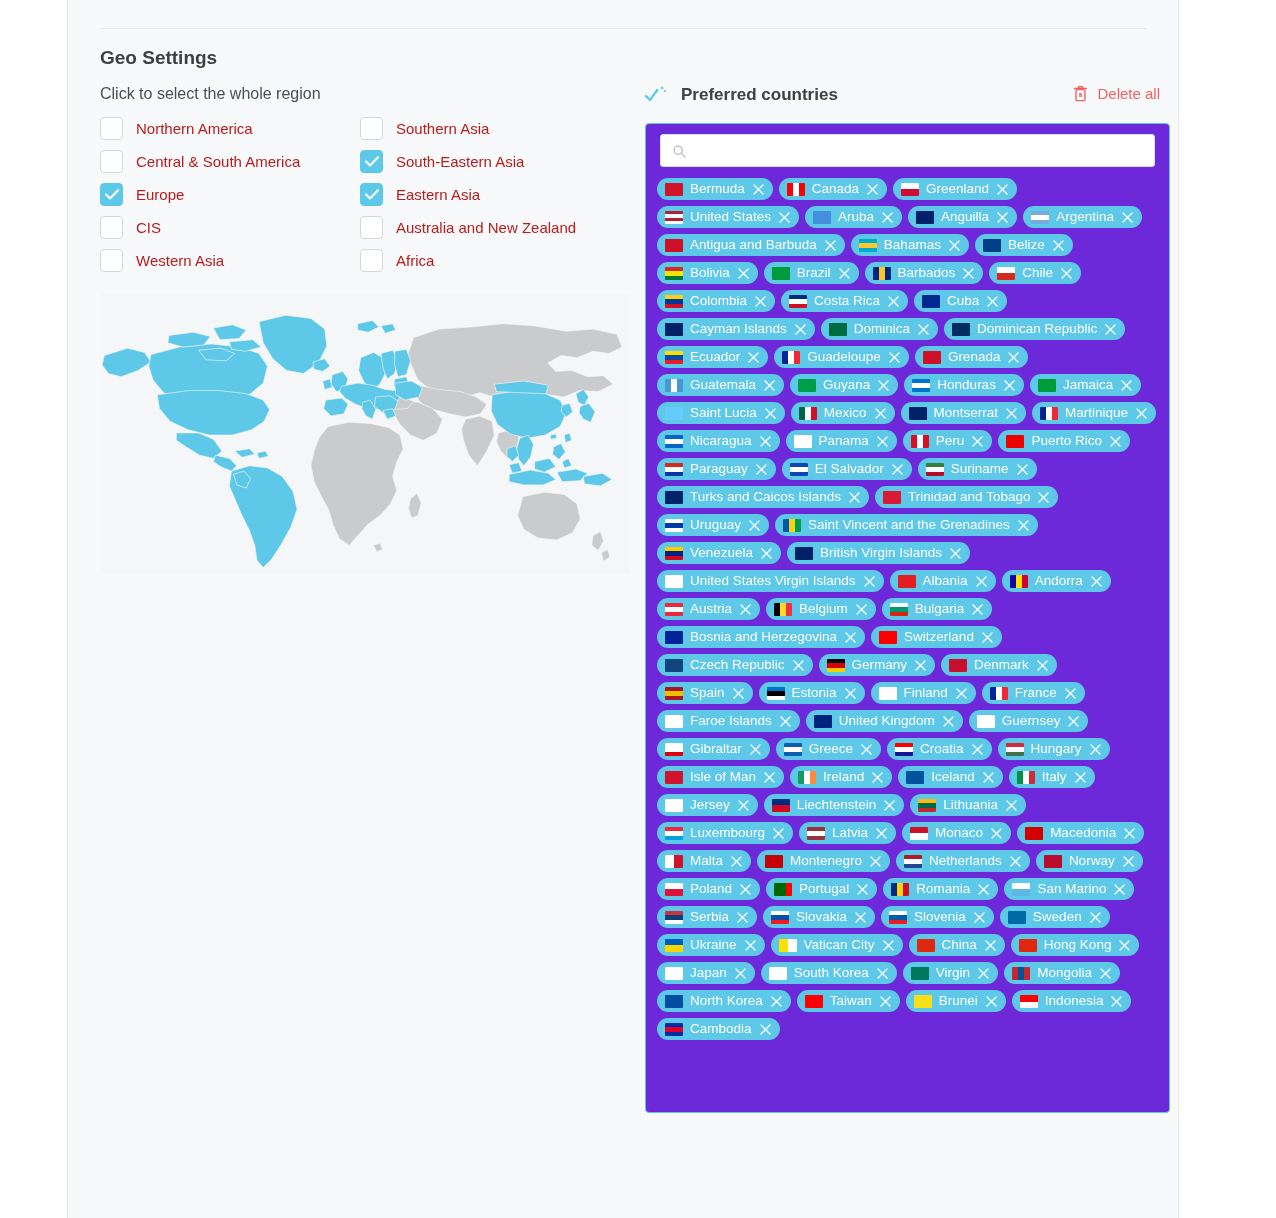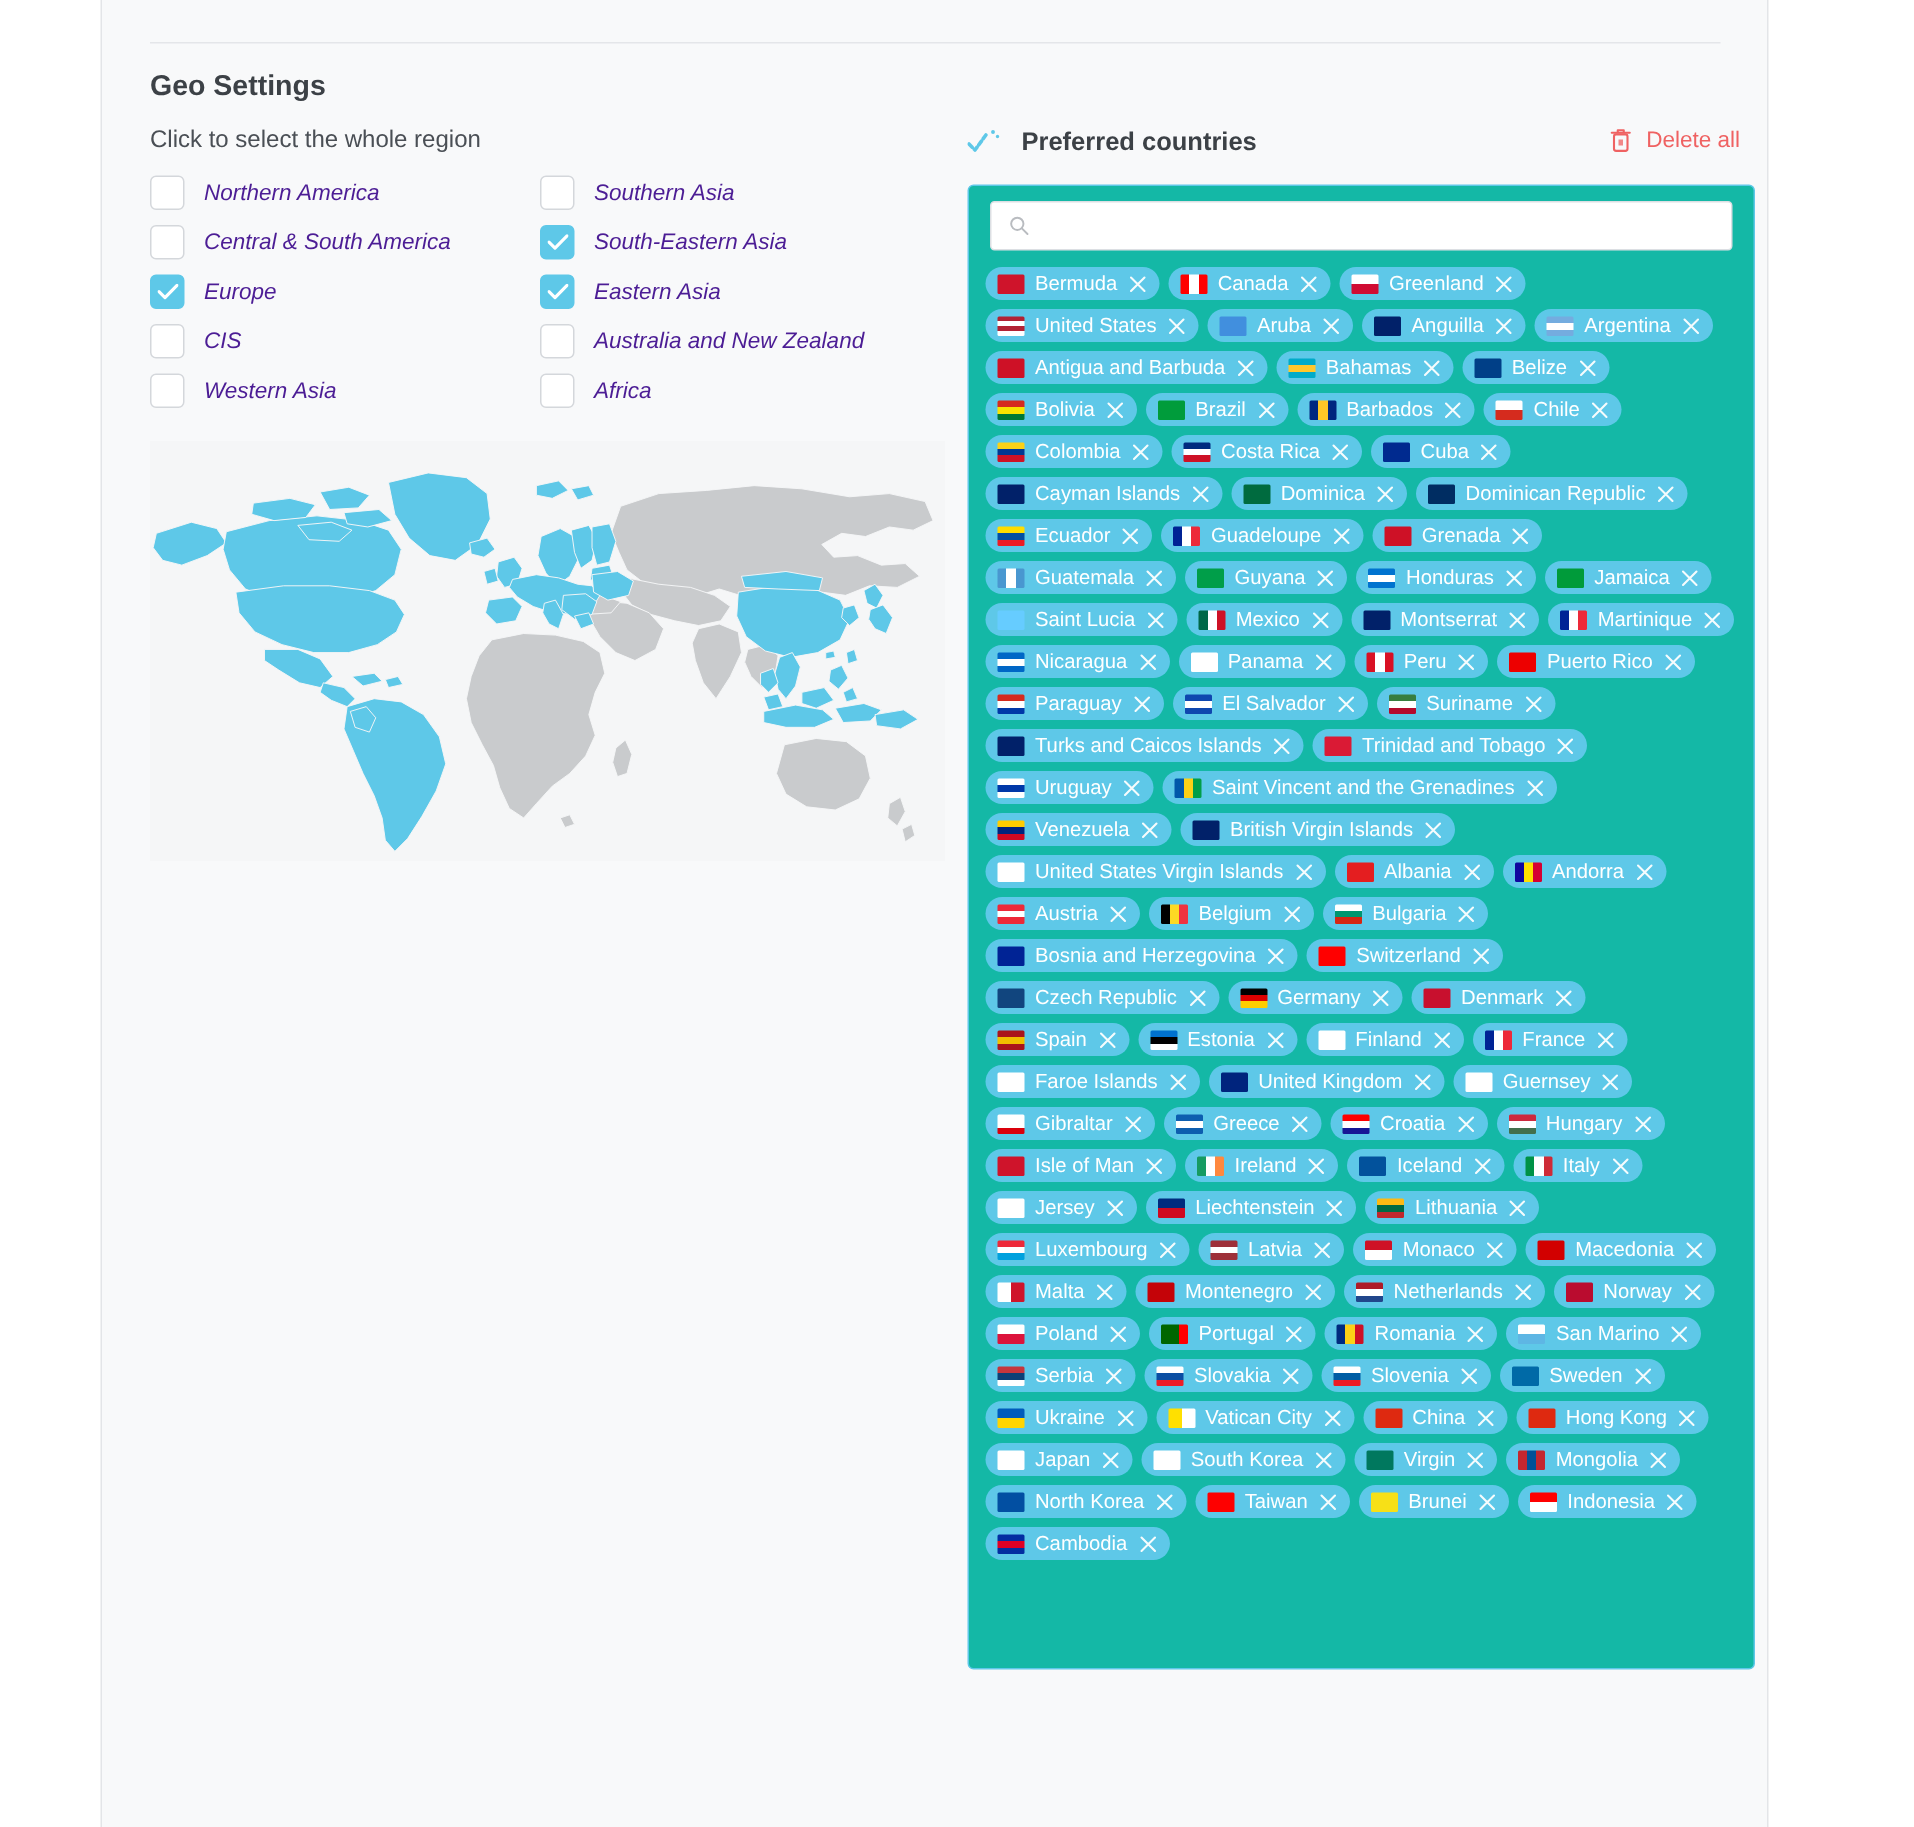--- a/index.html
+++ b/index.html
@@ -77,21 +77,21 @@
   }
   .region-item { display: flex; align-items: center; cursor: pointer; }
   .cb {
     width: 23px; height: 23px; border-radius: 4px;
     border: 1px solid #d4d7db; background: #ffffff;
     flex: 0 0 23px; display: flex; align-items: center; justify-content: center;
   }
   .cb.checked { background: #5ec8e8; border-color: #5ec8e8; }
   .cb svg { display: none; }
   .cb.checked svg { display: block; }
-  .region-label { margin-left: 13px; font-size: 15px; color: #4c1d95; font-style: italic; }
+  .region-label { margin-left: 13px; font-size: 15px; color: #b91c1c; }
 
   
   .map-box {
     margin-top: 22px; width: 530px; height: 280px;
     background: #f5f6f7; position: relative; overflow: hidden;
   }
   .map-box svg { display: block; width: 530px; height: 280px; }
 
   
   .pc-head {
@@ -103,21 +103,21 @@
   }
   .delete-all {
     margin-left: auto; display: flex; align-items: center; cursor: pointer;
   }
   .trash-icon { width: 15px; height: 17px; flex: 0 0 15px; }
   .delete-all-label {
     margin-left: 9px; font-size: 15px; color: #ef6262;
   }
 
   .pc-box {
-    border: 1px solid #5ec8e8; border-radius: 4px; background: #14b8a6;
+    border: 1px solid #5ec8e8; border-radius: 4px; background: #6d28d9;
     width: 525px; height: 990px; overflow: hidden; padding: 10px 9px 0 9px;
   }
   .search-row { padding: 0 5px 0 5px; }
   .search-input-wrap {
     position: relative; height: 33px;
     border: 1px solid #dcdfe3; border-radius: 3px; background: #fff;
     display: flex; align-items: center;
   }
   .search-icon { margin-left: 12px; width: 13px; height: 13px; flex: 0 0 13px; }
   .search-input {

